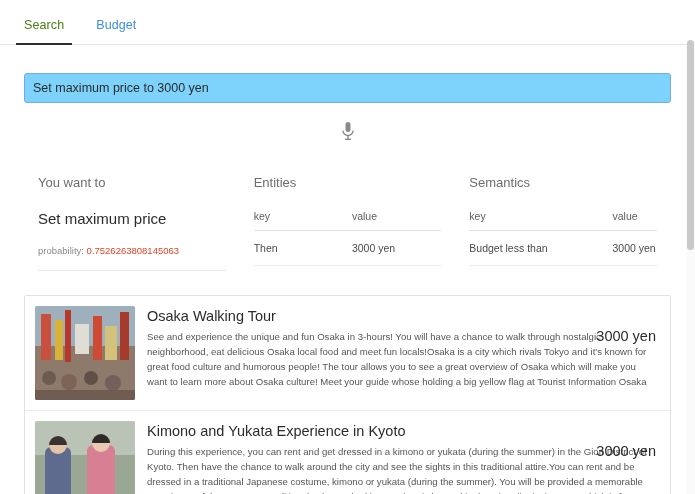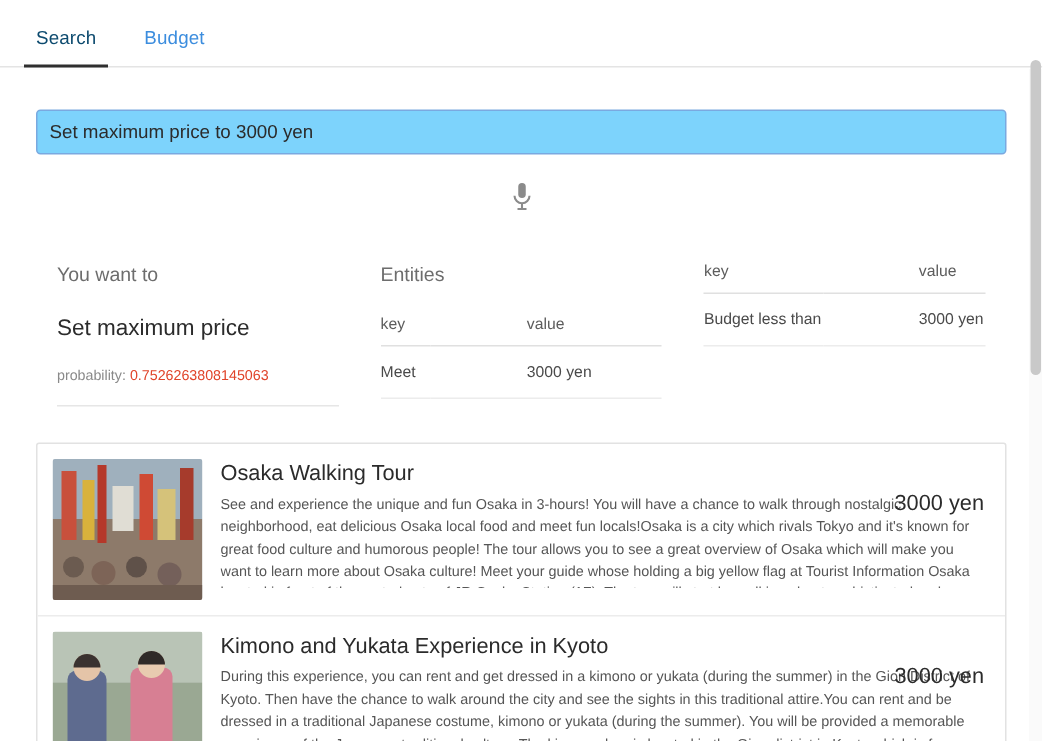--- a/index.html
+++ b/index.html
@@ -27,21 +27,21 @@
   }
   .tab {
     font-size: 12.5px;
     color: #9a9a9a;
     padding: 0 16px 12px 16px;
     cursor: pointer;
     position: relative;
     letter-spacing: 0.1px;
   }
   .tab.active {
-    color: #0c4a6e;
+    color: #4d7c0f;
   }
   .tab.active::after {
     content: "";
     position: absolute;
     left: 8px; right: 8px; bottom: -1px;
     height: 2px;
     background: #2f2f2f;
   }
   .tab.link { color: #3c8dde; }
 
@@ -230,28 +230,29 @@
       <div class="col-title">Entities</div>
       <table class="kv">
         <thead>
           <tr>
             <th>key</th>
             <th class="c2">value</th>
           </tr>
         </thead>
         <tbody>
           <tr>
-            <td>Meet</td>
+            <td>Then</td>
             <td class="c2">3000 yen</td>
           </tr>
         </tbody>
       </table>
     </div>
 
     <div class="col">
+      <div class="col-title">Semantics</div>
       <table class="kv">
         <thead>
           <tr>
             <th>key</th>
             <th class="c2">value</th>
           </tr>
         </thead>
         <tbody>
           <tr>
             <td>Budget less than</td>

